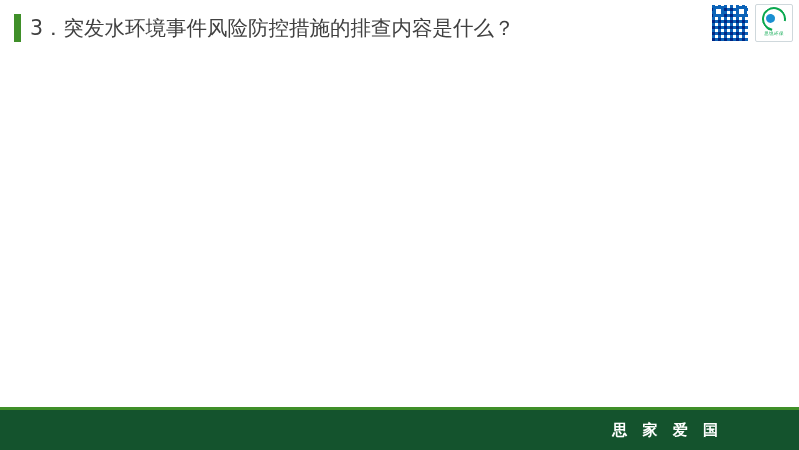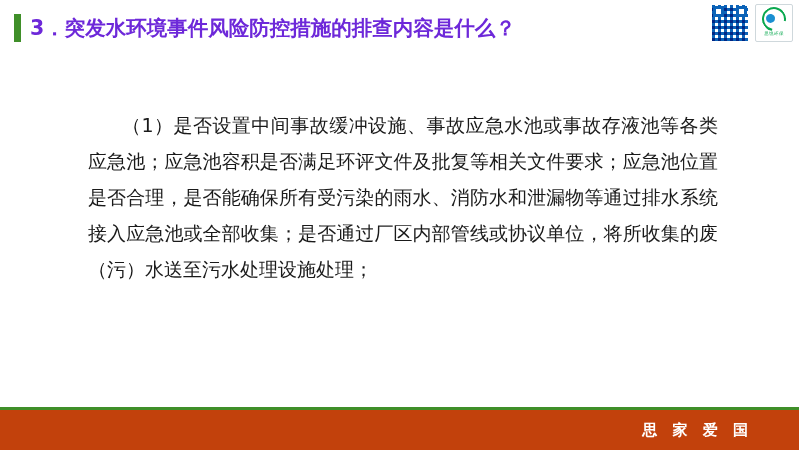--- a/index.html
+++ b/index.html
@@ -34,23 +34,23 @@
   }
   .title-bar {
     width: 7px;
     height: 28px;
     background: #3f8f29;
     margin-left: 14px;
     margin-right: 9px;
     flex: none;
   }
   .title-text {
-    color: #6d28d9;
+    color: #404040;
     font-size: 20.5px;
-    font-weight: bold;
+    font-weight: normal;
     letter-spacing: 0px;
     white-space: nowrap;
     line-height: 1;
     font-family: "DejaVu Sans", "Liberation Sans", sans-serif;
   }
 
   
   .tr-codes {
     position: absolute;
     right: 6px;
@@ -146,25 +146,26 @@
     width: 799px;
     height: 3px;
     background: #3f8f29;
   }
   .footer-band {
     position: absolute;
     left: 0;
     bottom: 0;
     width: 799px;
     height: 40px;
-    background: #c2410c;
+    background: #14532d;
     display: flex;
     align-items: center;
     justify-content: flex-end;
     box-sizing: border-box;
+    padding-right: 30px;
   }
   .footer-text {
     color: #ffffff;
     font-size: 15px;
     font-weight: bold;
     letter-spacing: 5px;
     white-space: nowrap;
   }
   .footer-gap { display: inline-block; width: 46px; }
 </style>
@@ -179,23 +180,20 @@
   </div>
 
   <div class="tr-codes">
     <div class="qr"></div>
     <div class="logo-box">
       <div class="logo-mark"></div>
       <div class="logo-cap">思锐环保</div>
     </div>
   </div>
 
-  <div class="body-wrap">
-    <p class="para">（1）是否设置中间事故缓冲设施、事故应急水池或事故存液池等各类应急池；应急池容积是否满足环评文件及批复等相关文件要求；应急池位置是否合理，是否能确保所有受污染的雨水、消防水和泄漏物等通过排水系统接入应急池或全部收集；是否通过厂区内部管线或协议单位，将所收集的废（污）水送至污水处理设施处理；</p>
-  </div>
 
   <div class="footer-rule"></div>
   <div class="footer-band">
     <span class="footer-text">思 家 爱 国</span>
     <span class="footer-gap"></span>
   </div>
 
 </div>
 
 </body></html>

